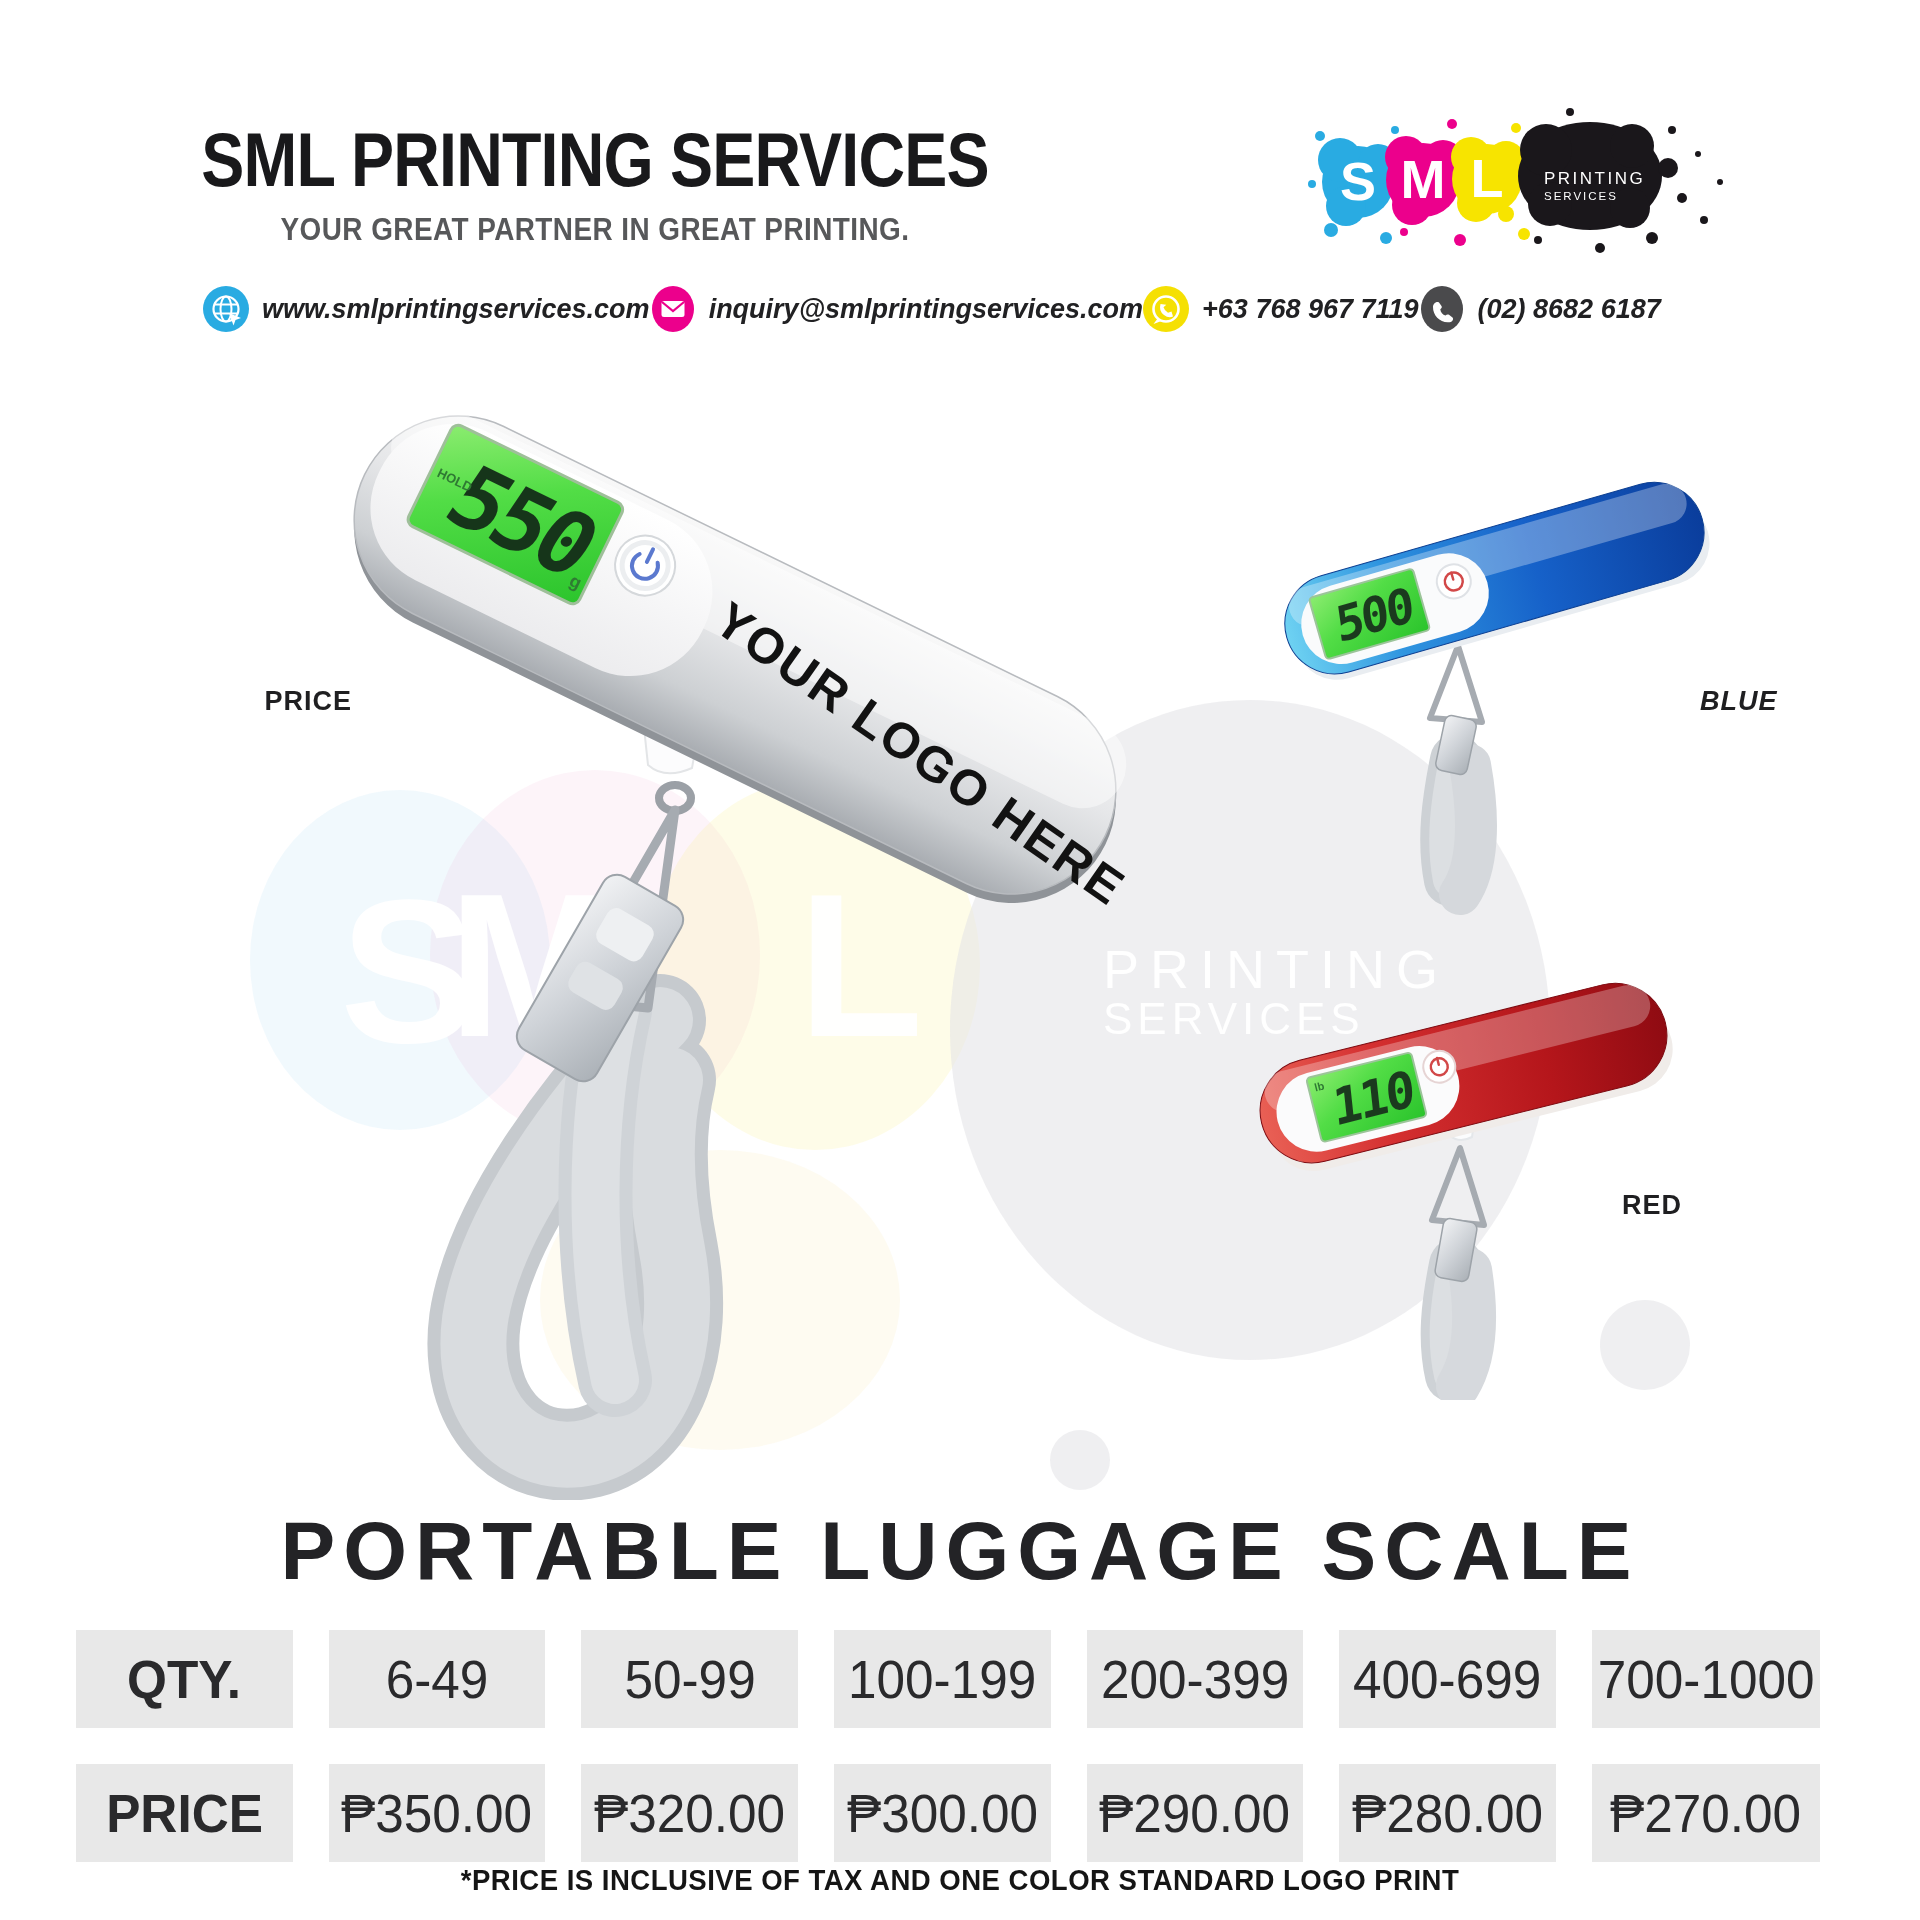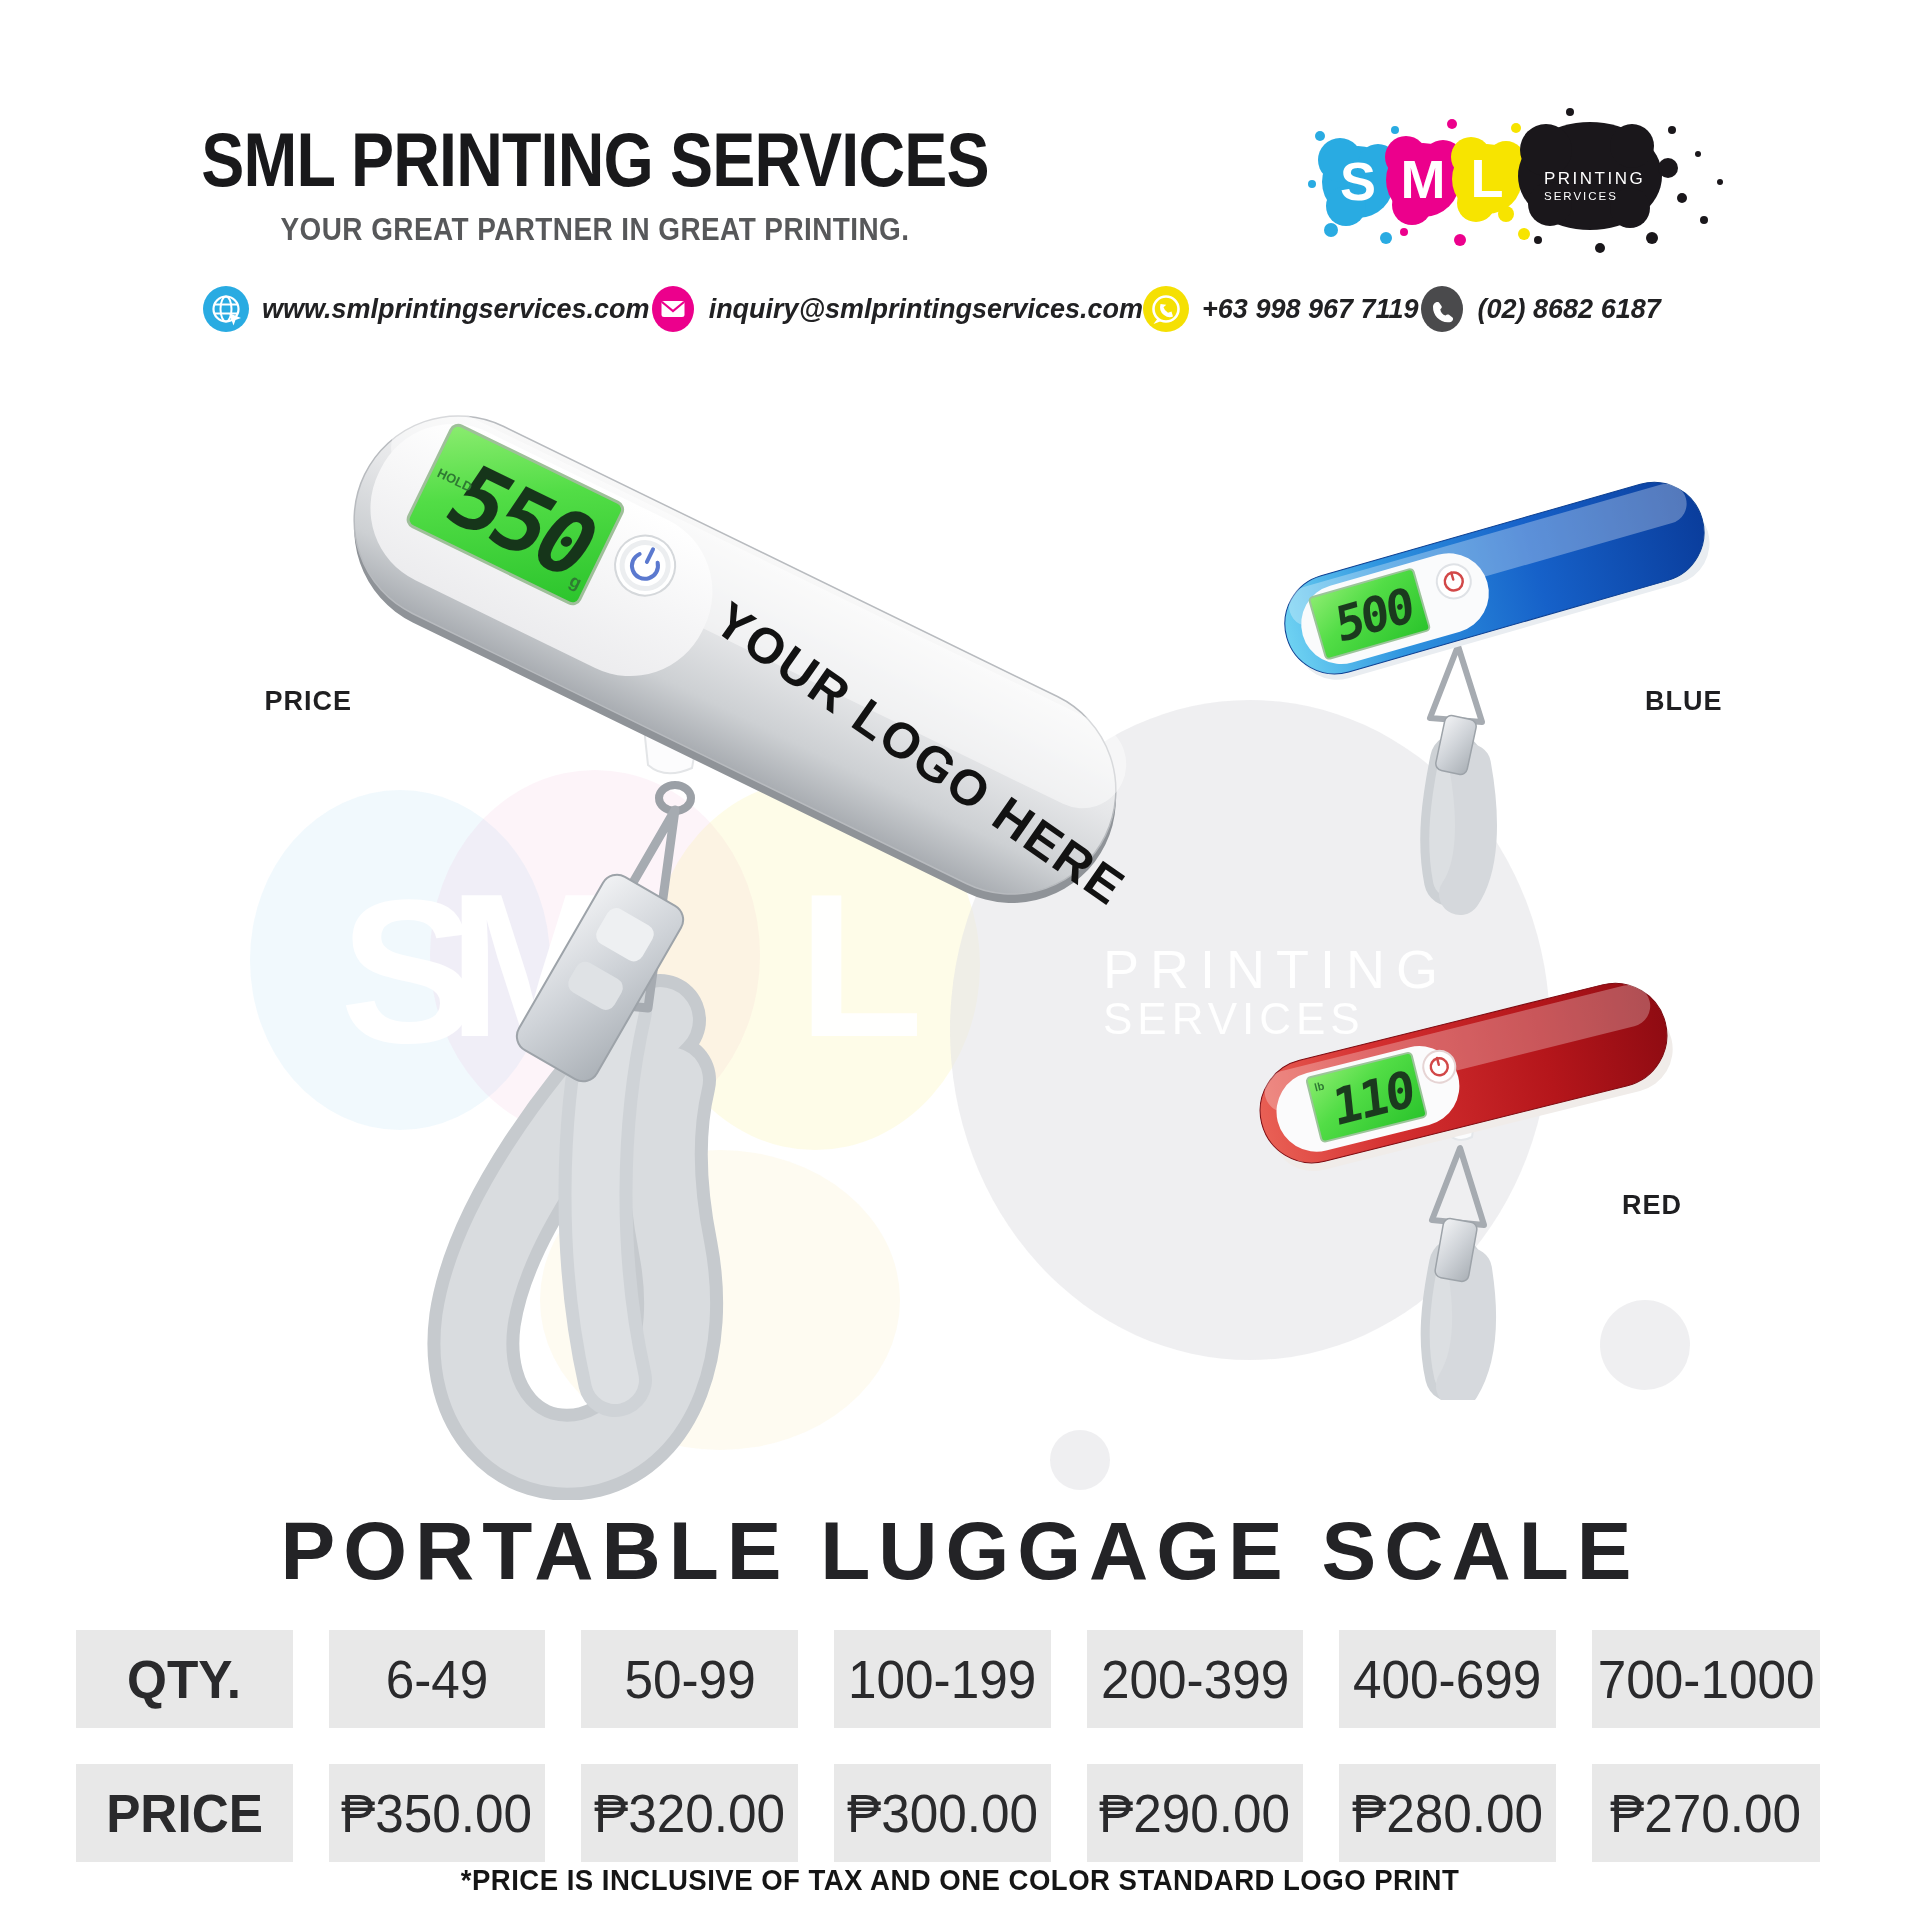--- a/index.html
+++ b/index.html
@@ -29,21 +29,21 @@
   .wm-services{position:absolute;left:1103px;top:994px;font-size:44px;font-weight:400;
     letter-spacing:5px;color:rgba(255,255,255,.95);}
 
   
   .svg-silver{left:160px;top:360px;width:1090px;height:1140px;}
   .svg-blue{left:1230px;top:460px;width:510px;height:470px;}
   .svg-red{left:1210px;top:920px;width:530px;height:480px;}
   .color-label{position:absolute;font-size:27px;font-weight:800;color:#1f1f21;letter-spacing:1px;
     white-space:nowrap;}
   .label-silver{left:200px;top:686px;width:152px;text-align:right;}
-  .label-blue{left:1645px;top:686px;}
+  .label-blue{left:1700px;top:686px;font-style:italic;}
   .label-red{left:1622px;top:1190px;}
 
   
   .product-title{left:0;top:1498px;width:1920px;text-align:center;font-size:82px;font-weight:900;
     letter-spacing:8px;color:#232326;white-space:nowrap;margin-top:6px;}
   .pricing-table{left:76px;top:1630px;width:1744px;display:grid;
     grid-template-columns:repeat(7,1fr);column-gap:11px;row-gap:24px;gap:36px;}
   .cell{height:98px;background:#e8e8e8;display:flex;align-items:center;justify-content:center;
     font-size:54px;font-weight:500;color:#2a2a2c;}
   .cell > span{display:inline-block;transform:scaleX(.95);transform-origin:center;white-space:nowrap;}
@@ -153,21 +153,21 @@
     </div>
     <div class="contact-item">
       <span class="ic">
         <svg width="46" height="46" viewBox="-23 -23 46 46">
           <circle r="23" fill="#f5e003"></circle>
           <circle r="12.5" fill="none" stroke="#ffffff" stroke-width="2.6"></circle>
           <path d="M -8,9 L -12.5,15 L -4.5,12" fill="#ffffff"></path>
           <path d="M -5.5,-5 q -2,7 3.5,11 q 4.5,3.5 9,1.5 l -1.5,-5 l -3.5,1.2 q -3.5,-2 -4.5,-5.5 l 2.8,-2.4 z" fill="#ffffff"></path>
         </svg>
       </span>
-      <span>+63 998 967 7119</span>
+      <span>+63 768 967 7119</span>
     </div>
     <div class="contact-item">
       <span class="ic">
         <svg width="46" height="46" viewBox="-23 -23 46 46">
           <ellipse rx="21" ry="23" fill="#4a4a4c"></ellipse>
           <path d="M -9,-2 c 0,-3.5 3.5,-6 6,-4.5 l 2.5,3.5 c .8,1.2 0,2.6 -1.2,3.2 c .3,3.2 2.4,5.6 5.2,6.4 c .9,-1.1 2.4,-1.6 3.5,-.8 l 3.2,2.4 c 1.8,1.4 .8,4.6 -2.6,5 c -9,1.2 -16.8,-6.5 -16.6,-15.2 z" fill="#ffffff"></path>
         </svg>
       </span>
       <span>(02) 8682 6187</span>
     </div>

